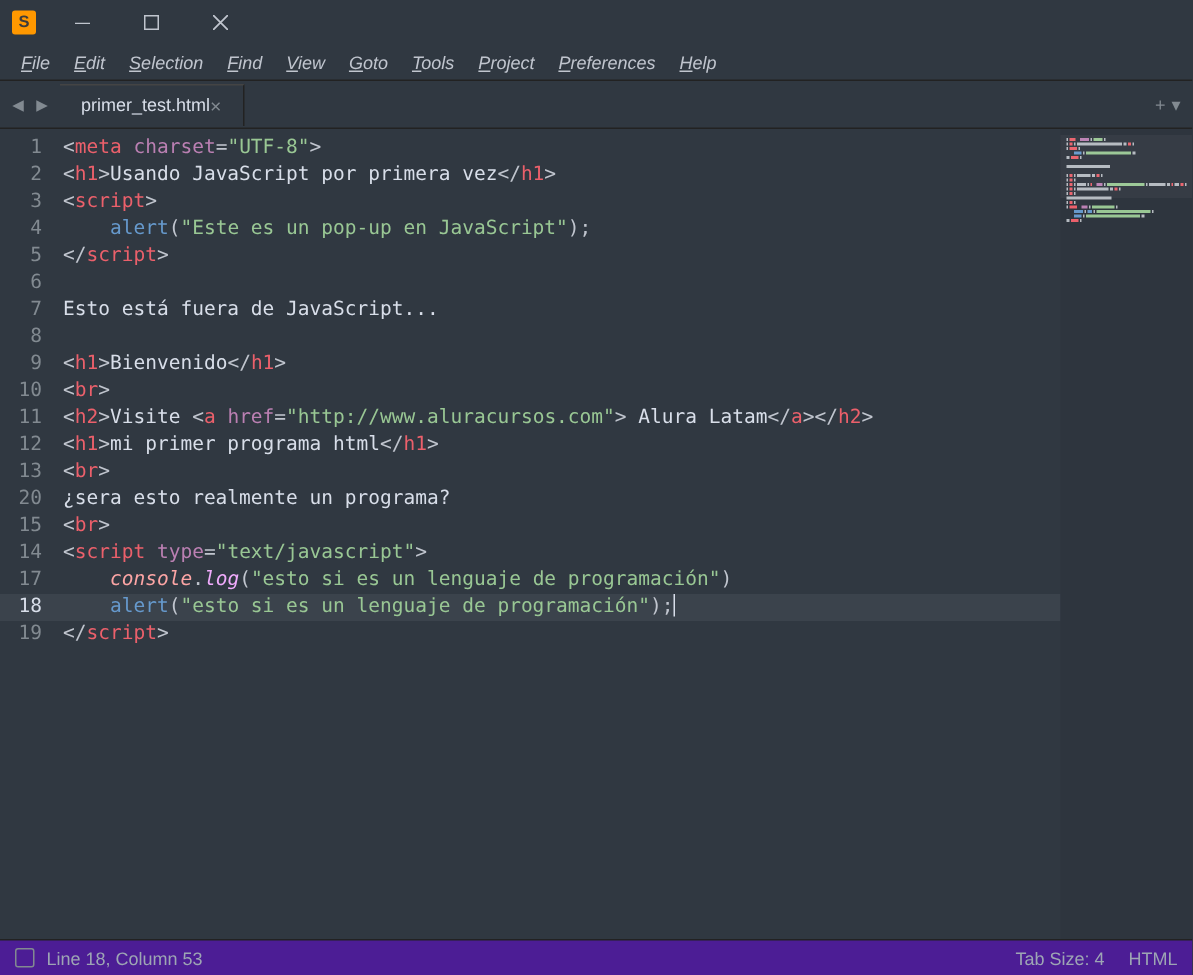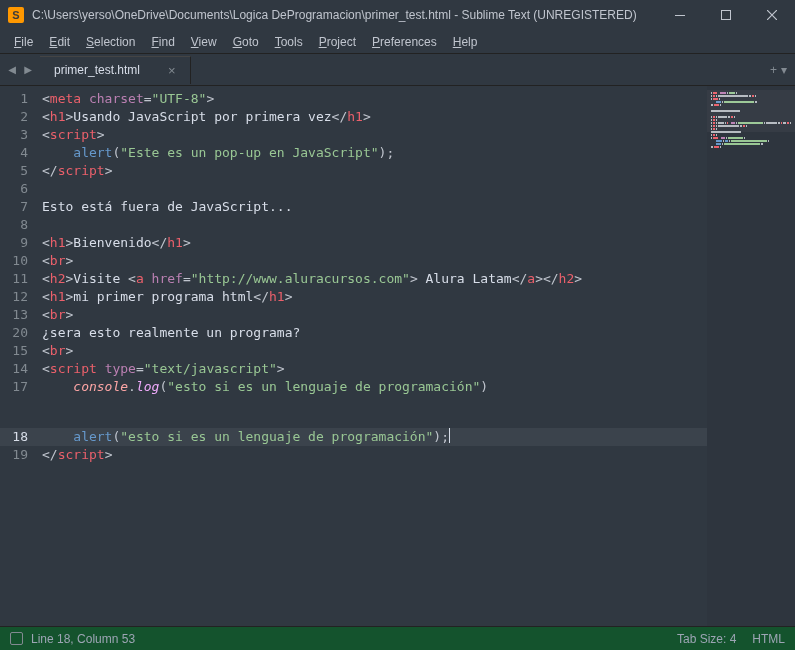--- a/index.html
+++ b/index.html
@@ -51,20 +51,21 @@
   display: flex;
   align-items: center;
   padding-left: 6px;
   border-bottom: 1px solid #222;
   font-size: 12px;
 }
 .menu-item {
   padding: 2px 8px;
   color: #c0c5ce;
   cursor: pointer;
+  font-style: italic;
 }
 .menu-item u { text-decoration: underline; }
 .tabbar {
   background: #303841;
   height: 32px;
   display: flex;
   align-items: center;
   border-bottom: 1px solid #222;
 }
 .tab-arrows {
@@ -78,21 +79,20 @@
   cursor: pointer;
   font-size: 10px;
 }
 .tab {
   background: #303841;
   padding: 6px 14px;
   color: #d8dee9;
   font-size: 12px;
   display: flex;
   align-items: center;
-  gap: 28px;
   border-top: 1px solid #444;
   border-right: 1px solid #222;
 }
 .tab-close {
   color: #828a91;
   cursor: pointer;
   font-size: 13px;
 }
 .tab-spacer { flex: 1; }
 .tab-right {
@@ -124,21 +124,21 @@
 .code {
   flex: 1;
   font-family: Consolas, monospace;
   font-size: 13px;
   line-height: 18px;
   padding-top: 4px;
   white-space: pre;
   color: #d8dee9;
 }
 .code-line { height: 18px; }
-.line-highlight { background: #3b434c; margin-top: 32px; }
+.line-highlight { background: #3b434c; }
 .gutter .line-highlight { background: #3b434c; color: #d8dee9; }
 .cursor {
   display: inline-block;
   width: 1px;
   height: 15px;
   background: #d8dee9;
   vertical-align: text-bottom;
   margin-bottom: 1px;
 }
 
@@ -164,21 +164,21 @@
   background: rgba(255,255,255,0.04);
 }
 .mm-line {
   height: 2px;
   margin-bottom: 1px;
   display: flex;
   gap: 1px;
 }
 .mm-seg { height: 2px; }
 .statusbar {
-  background: #14532d;
+  background: #4c1d95;
   border-top: 1px solid #222;
   height: 24px;
   display: flex;
   align-items: center;
   padding: 0 10px;
   font-size: 12px;
   color: #9da5b4;
   gap: 16px;
 }
 .status-left { display: flex; align-items: center; gap: 8px; }
@@ -188,21 +188,20 @@
   border-radius: 2px;
 }
 .status-spacer { flex: 1; }
 .status-item { cursor: pointer; }
 </style>
 </head>
 <body>
 
 <div class="titlebar">
   <div class="titlebar-icon">S</div>
-  <div class="titlebar-title">C:\Users\yerso\OneDrive\Documents\Logica DeProgramacion\primer_test.html - Sublime Text (UNREGISTERED)</div>
   <div class="window-controls">
     <div class="win-btn">
       <svg width="10" height="1" viewBox="0 0 10 1">
           <rect width="10" height="1" fill="currentColor"></rect>
         </svg>
     </div>
     <div class="win-btn">
       <svg width="10" height="10" viewBox="0 0 10 10">
           <rect x="0.5" y="0.5" width="9" height="9" fill="none" stroke="currentColor"></rect>
         </svg>

